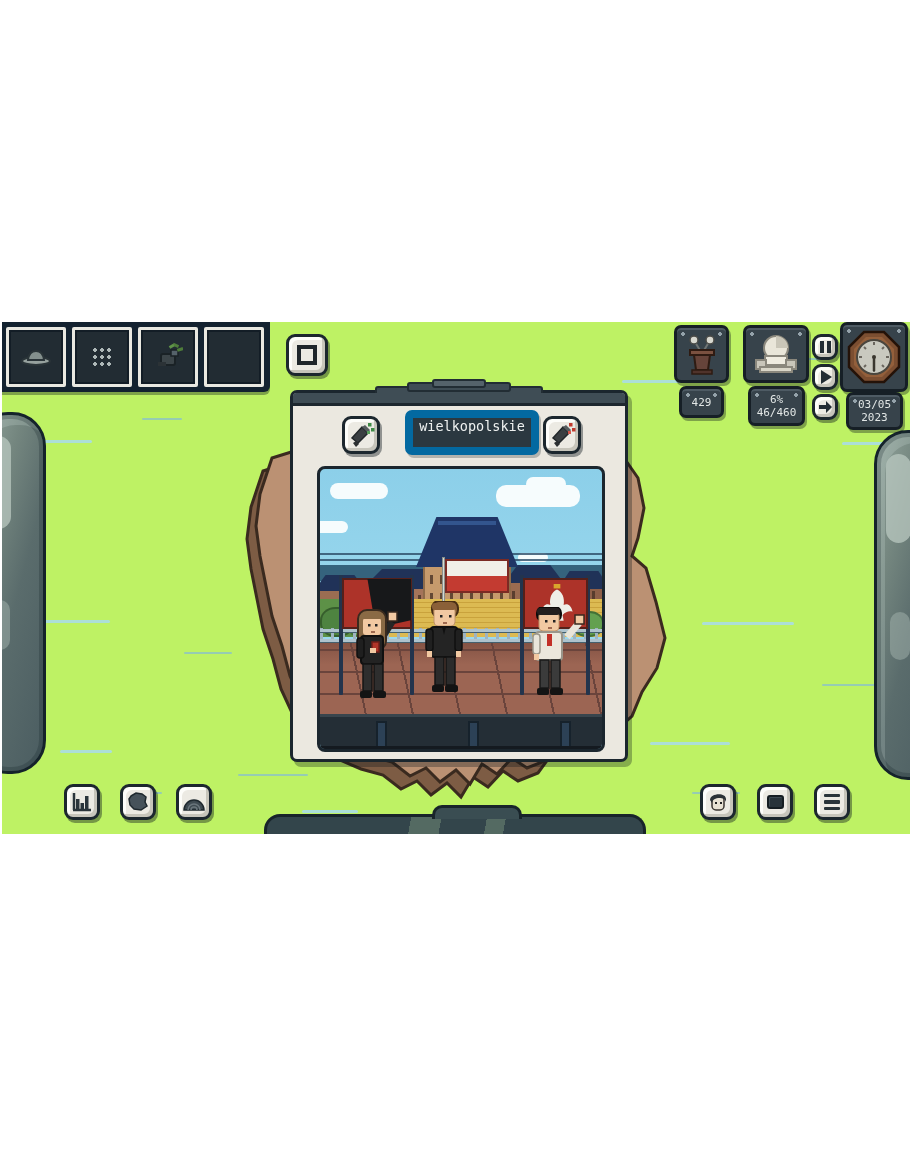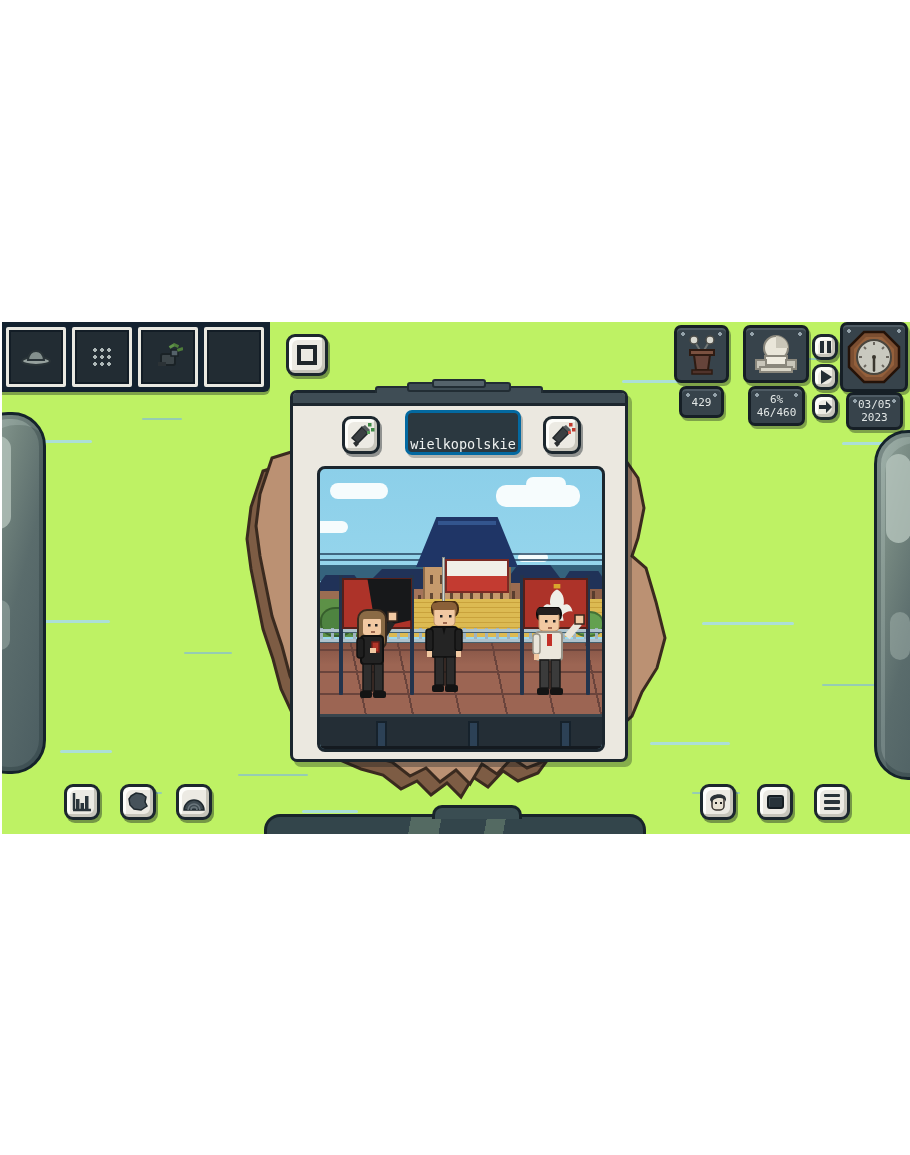--- a/index.html
+++ b/index.html
@@ -47,23 +47,23 @@
 
   
   .panel{position:absolute;left:288px;top:68px;width:338px;height:372px;background:#ebe8e0;
          border:3px solid #1b262e;border-radius:7px;box-shadow:4px 5px 0 rgba(8,18,24,.30);}
   .panel-topbar{position:absolute;left:0;top:0;width:100%;height:13px;background:#3f4d55;
          border-bottom:3px solid #1d272e;border-radius:3px 3px 0 0;}
   .tab{position:absolute;left:50%;transform:translateX(-50%);background:#3f4d55;border:2px solid #222d34;border-radius:3px;}
   .tab1{top:-7px;width:168px;height:12px;}
   .tab2{top:-11px;width:104px;height:10px;}
   .tab3{top:-14px;width:54px;height:9px;background:#55636b;}
-  .title-box{position:absolute;left:112px;top:17px;width:116px;height:45px;background:#2b3840;
-         border:3px solid #0369a1;border-radius:7px;box-shadow:2px 3px 0 rgba(8,18,24,.25);
-         display:flex;align-items:flex-end;justify-content:center;color:#eef1f0;font-size:13.5px;}
+  .title-box{position:absolute;left:112px;top:17px;width:134px;height:45px;background:#2b3840;
+         border:8px solid #0369a1;border-radius:7px;box-shadow:2px 3px 0 rgba(8,18,24,.25);
+         display:flex;align-items:flex-start;justify-content:center;color:#eef1f0;font-size:13.5px;}
   .mega-btn{width:38px;height:38px;}
 
   
   .scene{position:absolute;left:24px;top:73px;width:288px;height:286px;border:3px solid #1b262e;border-radius:8px;
          overflow:hidden;background:linear-gradient(#8ccfe9,#9bd9ee 60%);}
   .scene *{position:absolute;}
   .cloud{background:#f6fcfd;border-radius:10px;}
   .wire{left:0;width:100%;height:2px;background:#2a4a66;opacity:.8;}
   .sea{left:0;top:96px;width:100%;height:16px;background:#35637d;}
   .wall{border:2px solid rgba(40,20,10,.35);}

